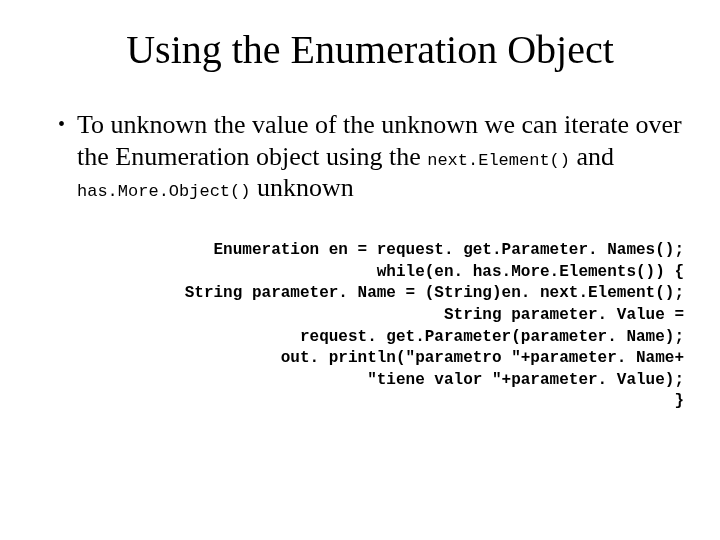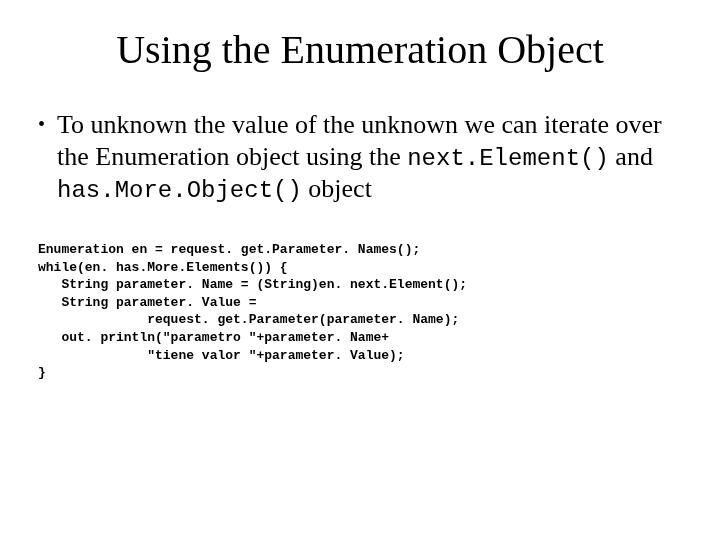--- a/index.html
+++ b/index.html
@@ -8,21 +8,21 @@
     width: 720px;
     height: 540px;
     background: #ffffff;
     font-family: "Times New Roman", Times, serif;
     color: #000000;
   }
   .slide {
     box-sizing: border-box;
     width: 720px;
     height: 540px;
-    padding: 20px 36px 30px 36px;
+    padding: 20px 36px 30px 56px;
   }
   .title {
     font-size: 40px;
     text-align: center;
     margin: 6px 0 36px 0;
     font-weight: normal;
   }
   .bullet-row {
     display: flex;
     align-items: flex-start;
@@ -32,42 +32,43 @@
     font-size: 20px;
     line-height: 30px;
     margin-right: 12px;
   }
   .bullet-text {
     font-size: 26px;
     line-height: 1.22;
   }
   .bullet-text .mono {
     font-family: "Courier New", Courier, monospace;
-    font-size: 24px;
+    font-size: 17px;
   }
   .code-block {
     font-family: "Courier New", Courier, monospace;
-    font-size: 13px;
+    font-size: 16px;
     font-weight: bold;
     line-height: 1.35;
     white-space: pre;
     margin-left: 2px;
+    text-align: right;
   }
 </style>
 </head>
 <body>
 
 <div class="slide">
 
   <div class="title">Using the Enumeration Object</div>
 
   <div class="bullet-row">
     <div class="bullet-dot">•</div>
     <div class="bullet-text">
-      <span>To unknown the value of the unknown we can iterate over the Enumeration object using the </span><span class="mono">next.Element()</span><span> and </span><span class="mono">has.More.Object()</span><span> object</span>
+      <span>To unknown the value of the unknown we can iterate over the Enumeration object using the </span><span class="mono">next.Element()</span><span> and </span><span class="mono">has.More.Object()</span><span> unknown</span>
     </div>
   </div>
 
   <div class="code-block"><span>Enumeration en = request. get.Parameter. Names();</span>
 <span>while(en. has.More.Elements()) {</span>
 <span>   String parameter. Name = (String)en. next.Element();</span>
 <span>   String parameter. Value =</span>
 <span>              request. get.Parameter(parameter. Name);</span>
 <span>   out. println("parametro "+parameter. Name+</span>
 <span>              "tiene valor "+parameter. Value);</span>

